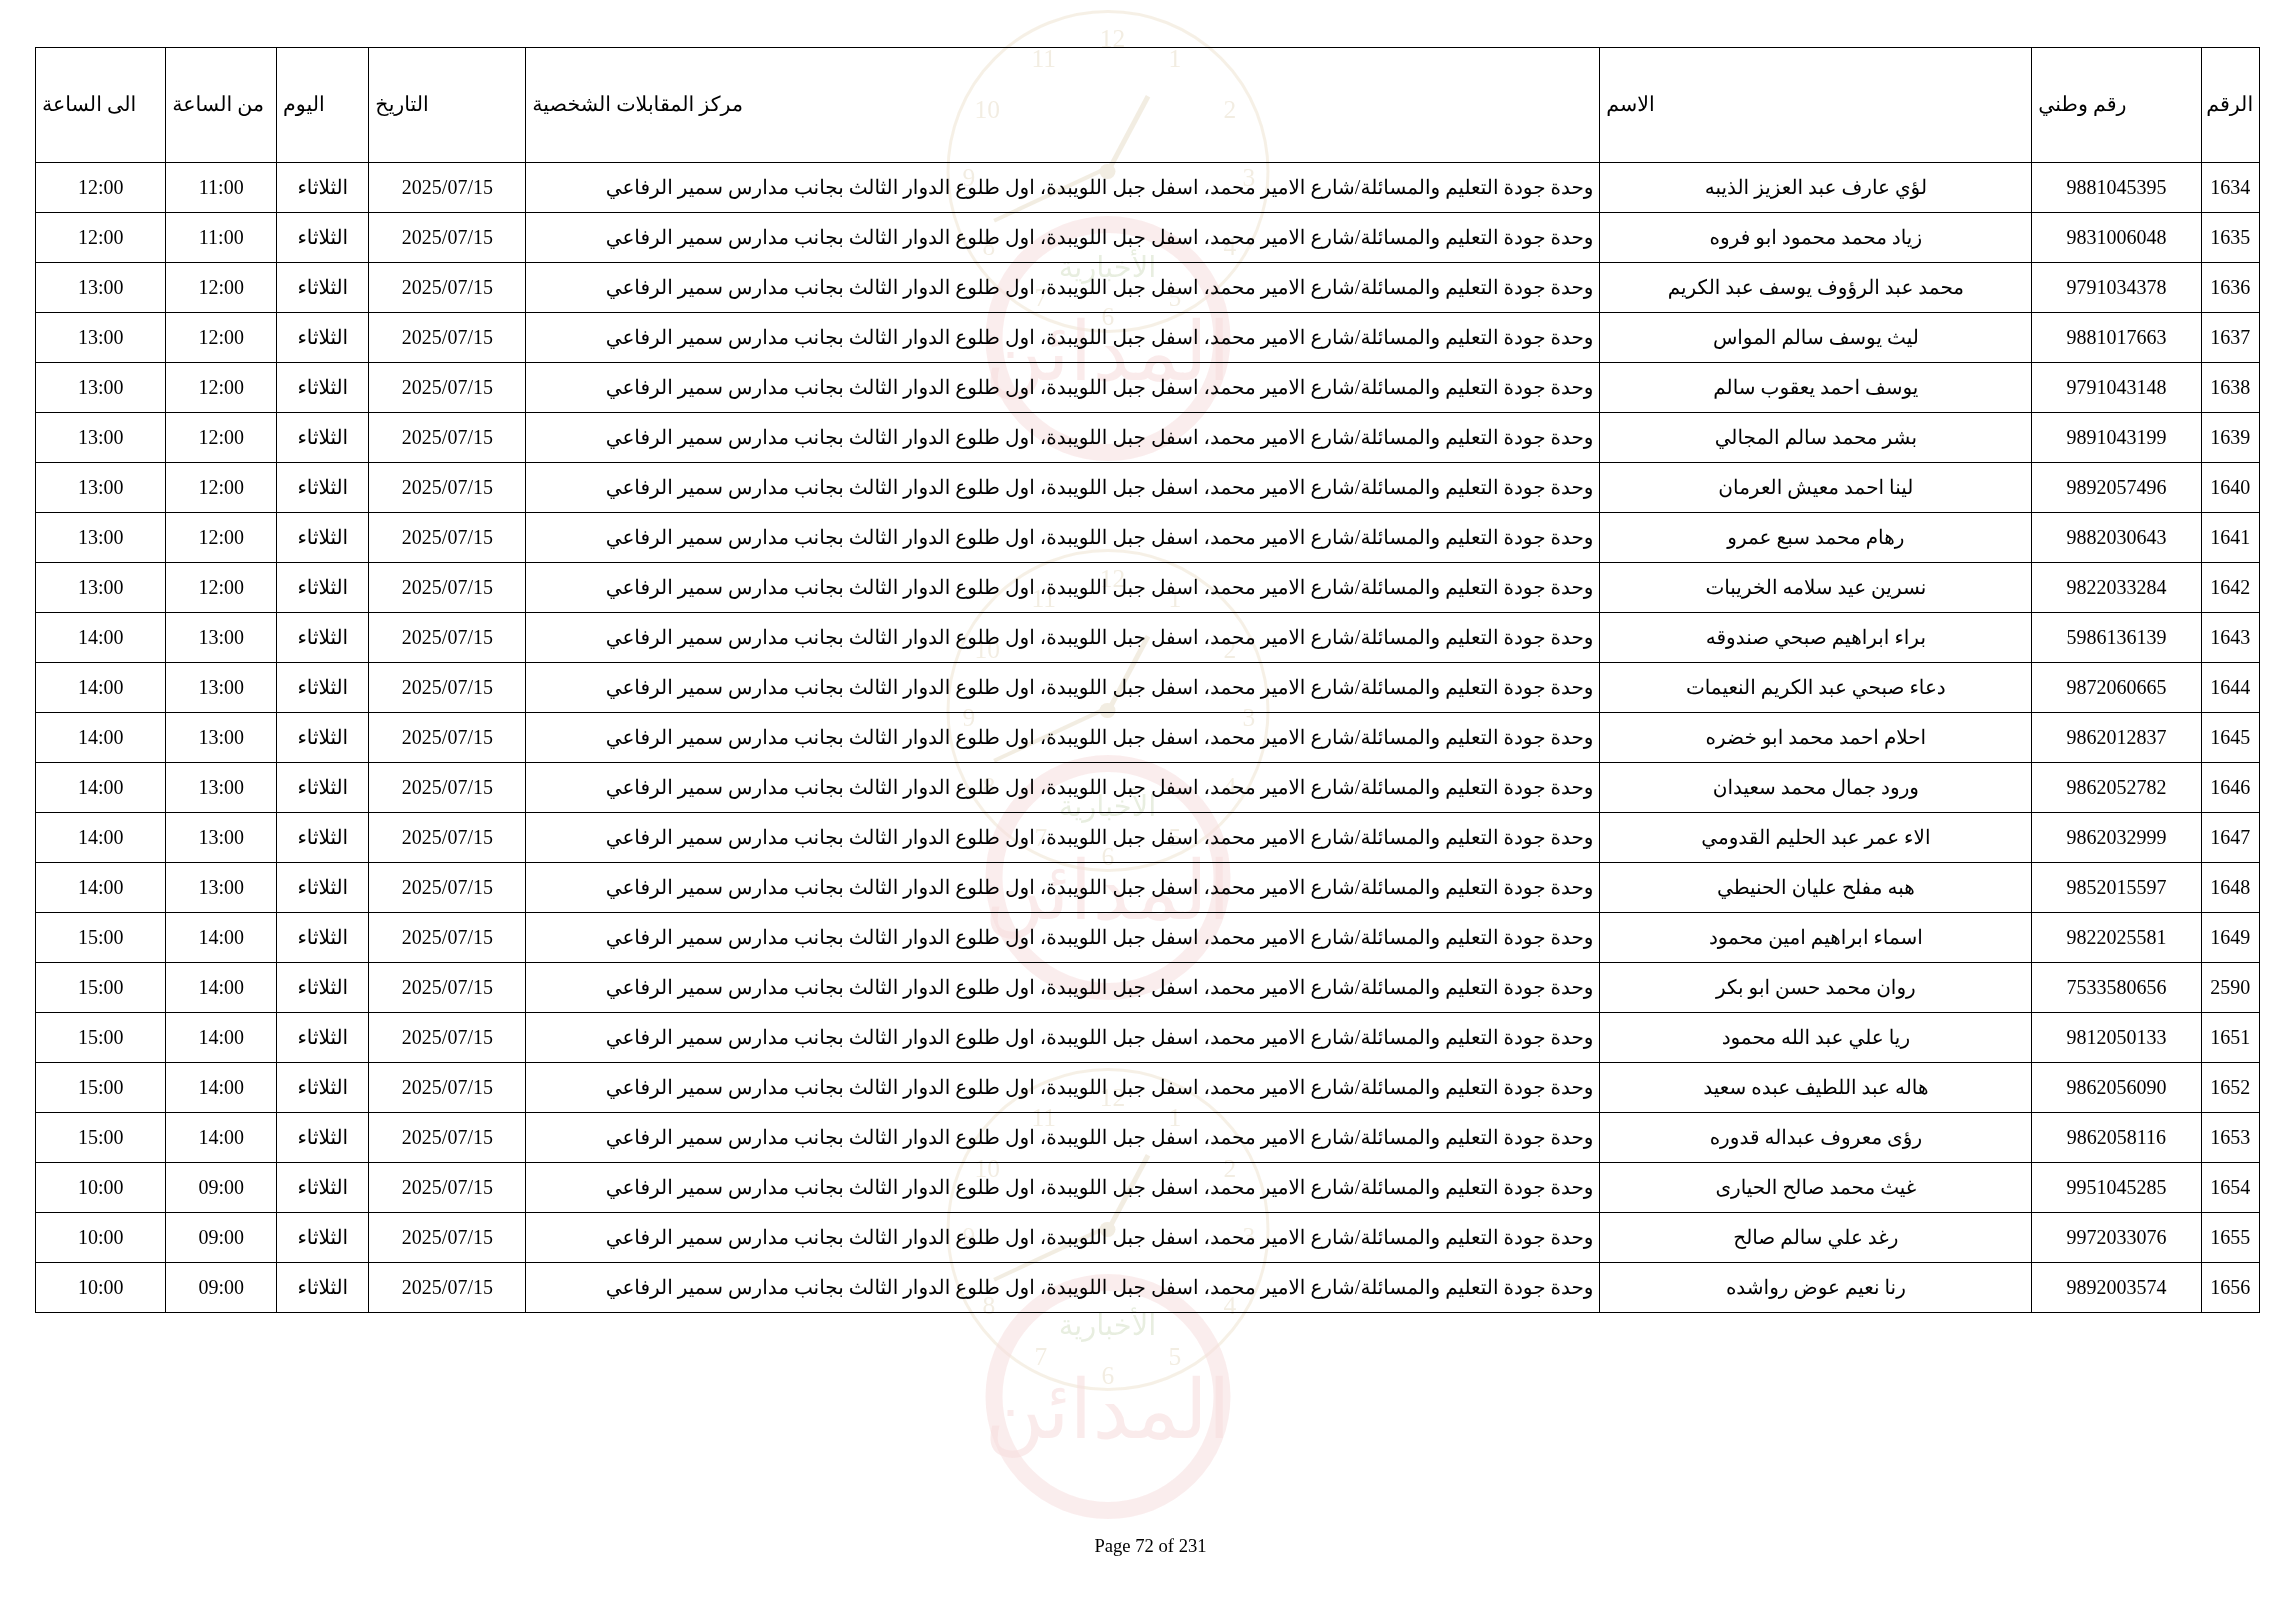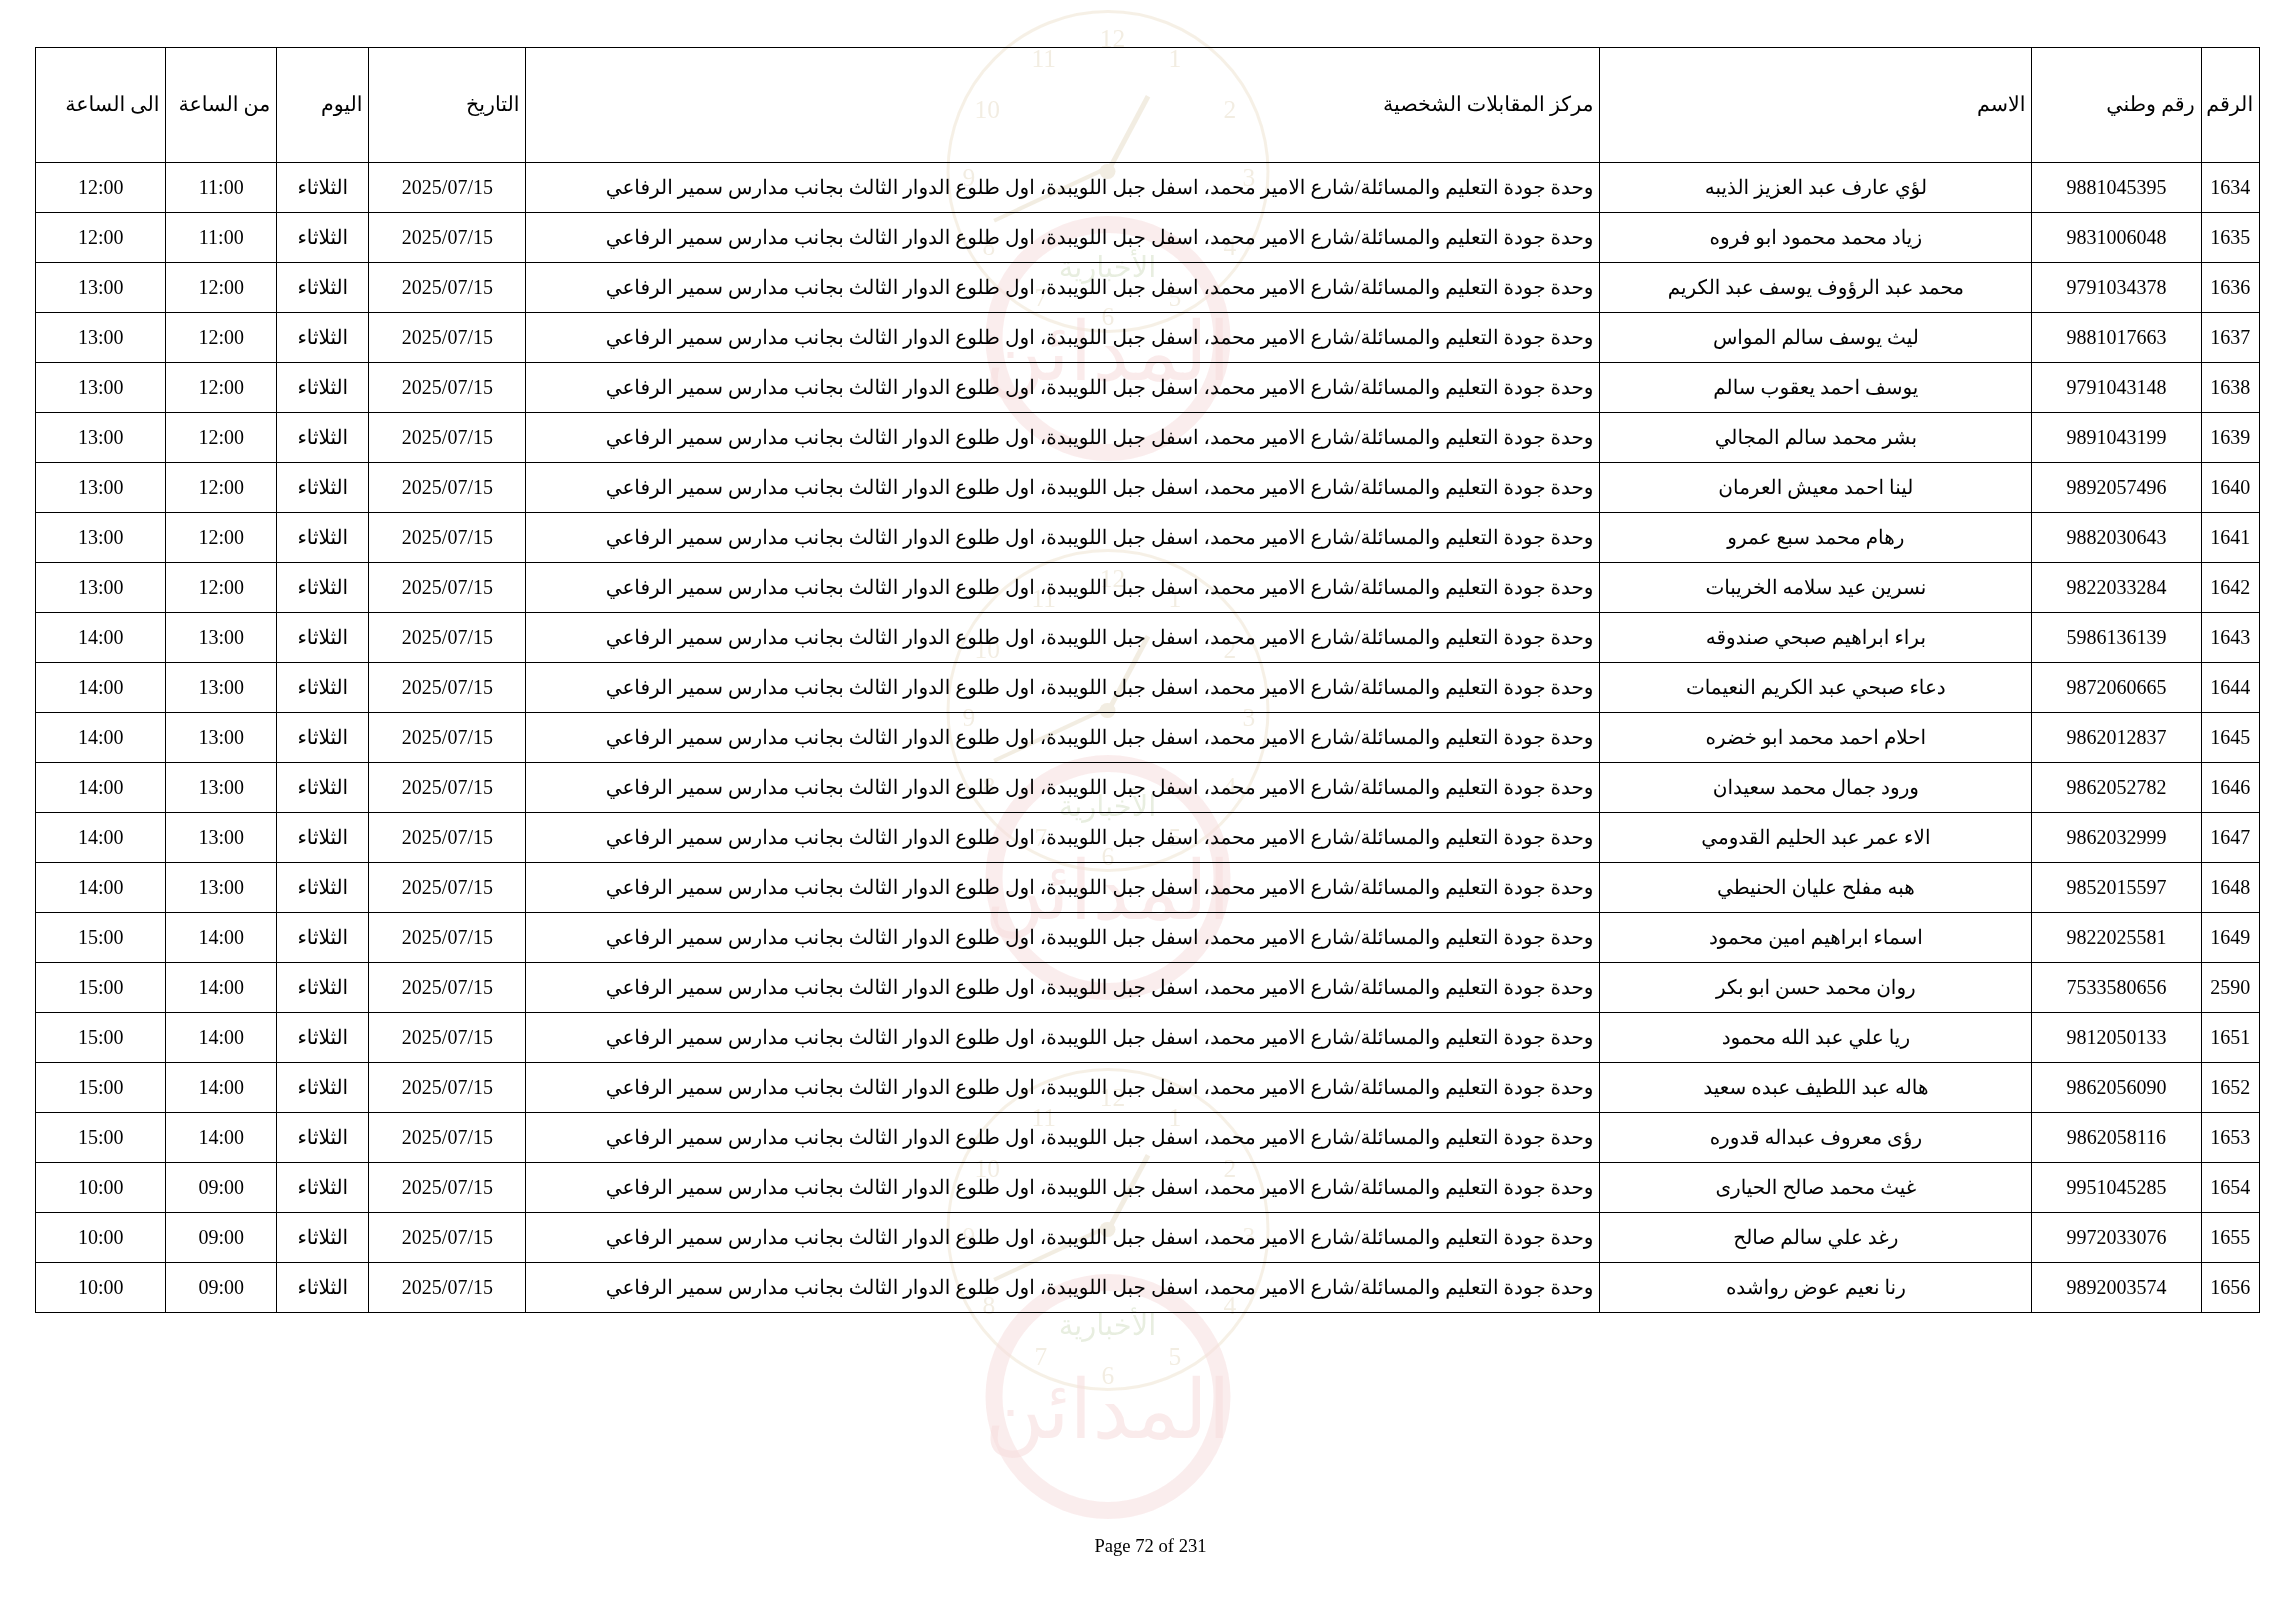--- a/index.html
+++ b/index.html
@@ -128,21 +128,21 @@
     border: 1px solid #000000;
     padding: 2px 5.9px;
     vertical-align: middle;
     font-size: 20px;
     line-height: 1.25;
     background: transparent;
   }
   table.sched thead th {
     height: 110px;
     font-weight: normal;
-    text-align: right;
+    text-align: left;
     font-size: 20.6px;
   }
   
   col.c-num    { width: 57px; }
   col.c-nat    { width: 165px; }
   col.c-name   { width: 421px; }
   col.c-center { width: 1047px; }
   col.c-date   { width: 153px; }
   col.c-day    { width: 90px; }
   col.c-from   { width: 108px; }

